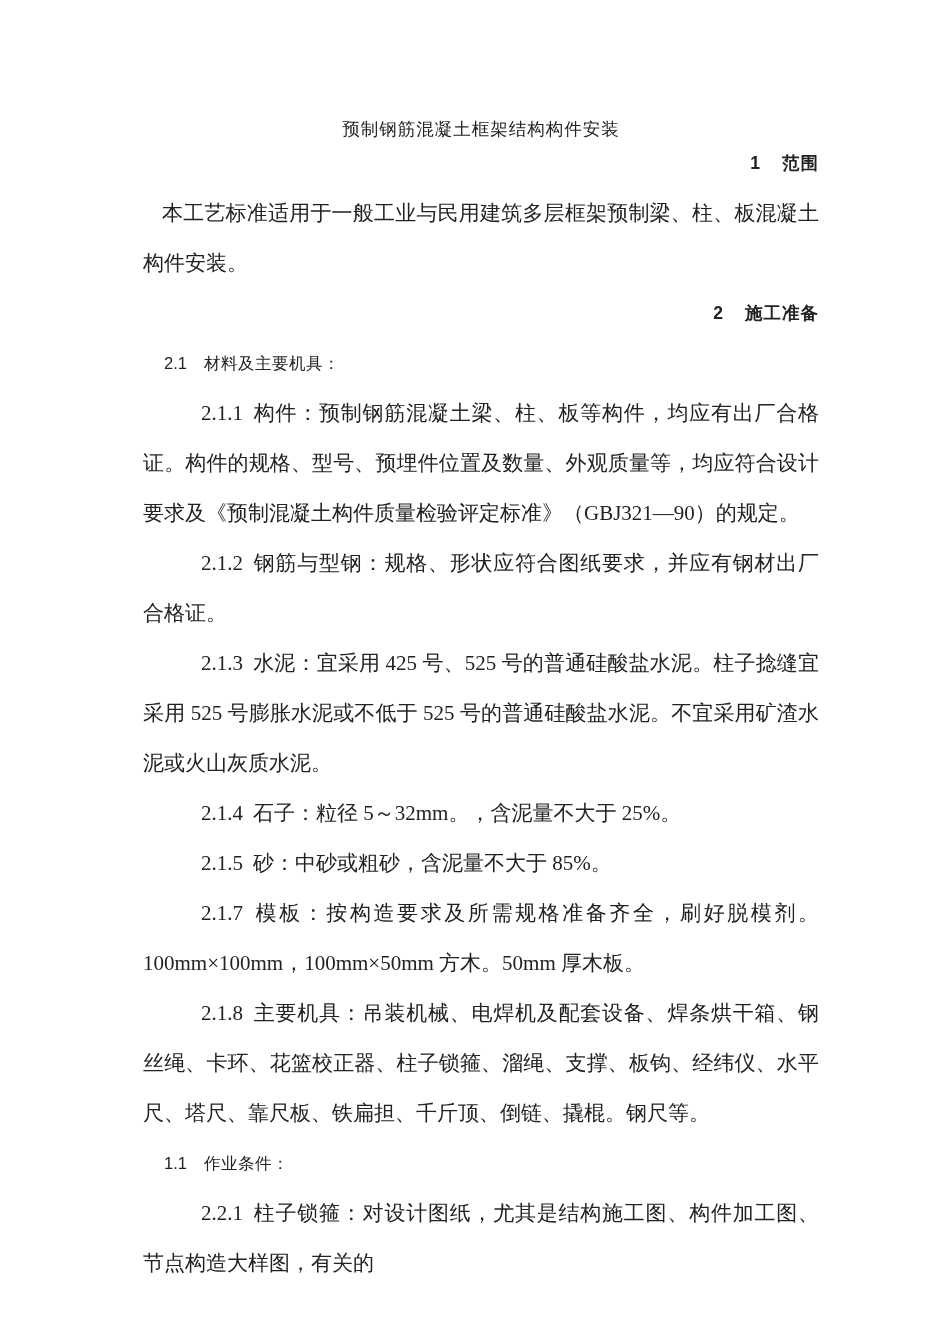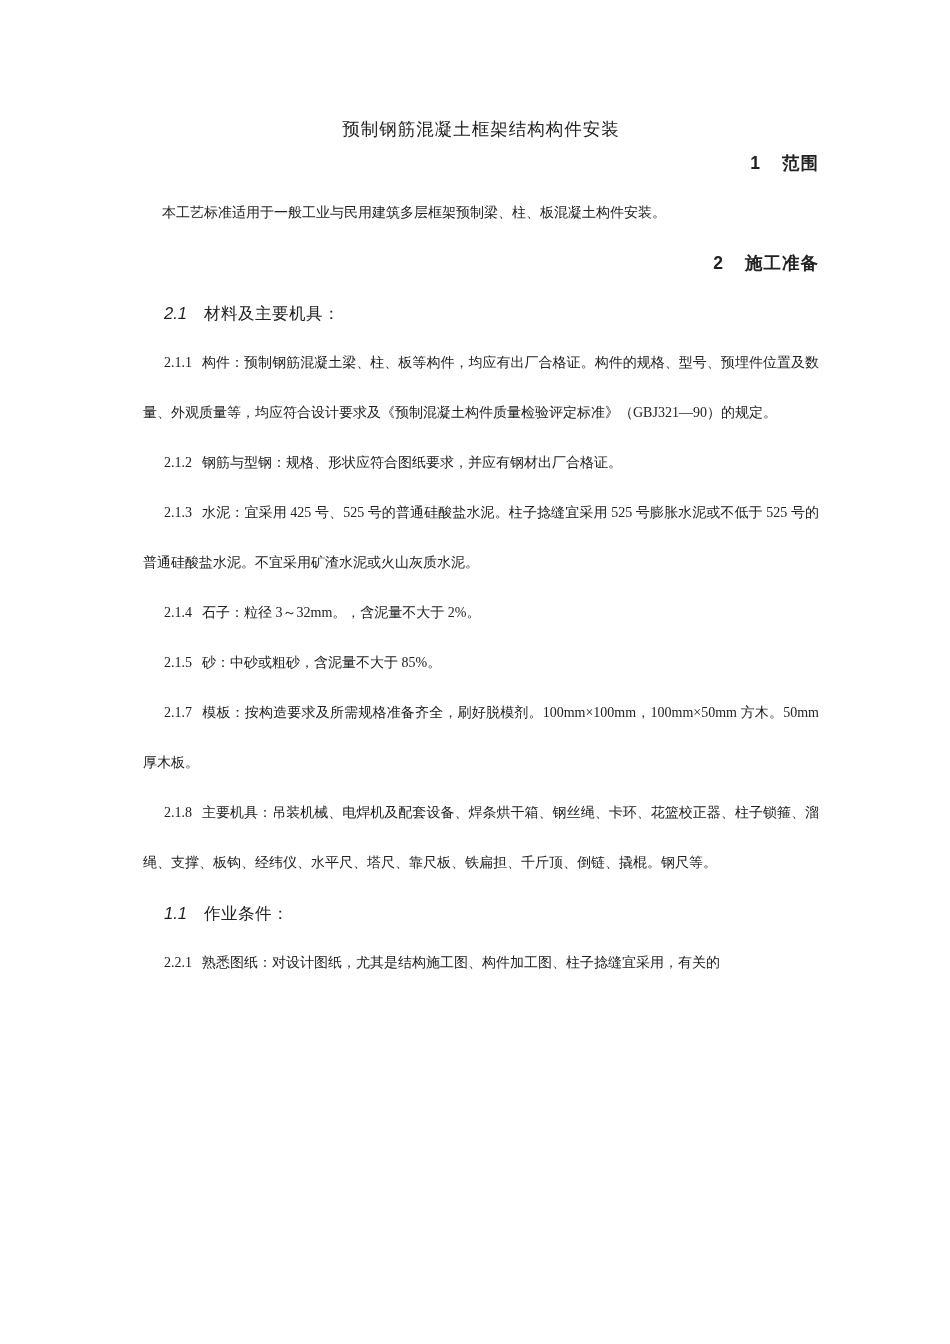--- a/index.html
+++ b/index.html
@@ -27,45 +27,45 @@
     font-size: 17.5px;
     line-height: 17px;
     padding-top: 9px;
     text-align: center;
     letter-spacing: 1px;
     white-space: nowrap;
   }
   .bodytext { margin-top: 0; }
   .bodytext p {
     margin: 0;
-    font-size: 14px;
+    font-size: 21px;
     line-height: 50px;
     text-align: justify;
   }
   
   p.heading {
     font-family: "Liberation Sans", "DejaVu Sans", sans-serif;
     font-weight: bold;
     font-size: 17.5px;
     text-align: right;
     letter-spacing: 1px;
   }
   p.heading .num { margin-right: 22px; letter-spacing: 0; }
   
   p.subhead {
     font-family: "Liberation Sans", "DejaVu Sans", sans-serif;
     font-size: 16.5px;
     text-align: left;
     text-indent: 21px;
     letter-spacing: 0.5px;
   }
-  p.subhead .num { margin-right: 17px; letter-spacing: 0; font-style: italic; }
+  p.subhead .num { margin-right: 17px; letter-spacing: 0; }
   
   p.para { text-indent: 21px; }
-  p.para .num { margin-right: 10px; }
+  p.para .num { margin-right: 10px; margin-left: 37px; }
   
   p.plain { text-indent: 19px; }
 </style>
 </head>
 <body>
 
 <div class="page">
   <div class="content">
 
     <div class="doc-title">预制钢筋混凝土框架结构构件安装</div>
@@ -79,28 +79,28 @@
       <p class="heading"><span class="num">2</span><span class="txt">施工准备</span></p>
 
       <p class="subhead"><span class="num">2.1</span><span class="txt">材料及主要机具：</span></p>
 
       <p class="para"><span class="num">2.1.1</span><span class="txt">构件：预制钢筋混凝土梁、柱、板等构件，均应有出厂合格证。构件的规格、型号、预埋件位置及数量、外观质量等，均应符合设计要求及《预制混凝土构件质量检验评定标准》（GBJ321—90）的规定。</span></p>
 
       <p class="para"><span class="num">2.1.2</span><span class="txt">钢筋与型钢：规格、形状应符合图纸要求，并应有钢材出厂合格证。</span></p>
 
       <p class="para"><span class="num">2.1.3</span><span class="txt">水泥：宜采用 425 号、525 号的普通硅酸盐水泥。柱子捻缝宜采用 525 号膨胀水泥或不低于 525 号的普通硅酸盐水泥。不宜采用矿渣水泥或火山灰质水泥。</span></p>
 
-      <p class="para"><span class="num">2.1.4</span><span class="txt">石子：粒径 3～32mm。，含泥量不大于 2%。</span></p>
+      <p class="para"><span class="num">2.1.4</span><span class="txt">石子：粒径 5～32mm。，含泥量不大于 25%。</span></p>
 
       <p class="para"><span class="num">2.1.5</span><span class="txt">砂：中砂或粗砂，含泥量不大于 85%。</span></p>
 
 
       <p class="para"><span class="num">2.1.7</span><span class="txt">模板：按构造要求及所需规格准备齐全，刷好脱模剂。100mm×100mm，100mm×50mm 方木。50mm 厚木板。</span></p>
 
       <p class="para"><span class="num">2.1.8</span><span class="txt">主要机具：吊装机械、电焊机及配套设备、焊条烘干箱、钢丝绳、卡环、花篮校正器、柱子锁箍、溜绳、支撑、板钩、经纬仪、水平尺、塔尺、靠尺板、铁扁担、千斤顶、倒链、撬棍。钢尺等。</span></p>
 
       <p class="subhead"><span class="num">1.1</span><span class="txt">作业条件：</span></p>
 
-      <p class="para"><span class="num">2.2.1</span><span class="txt">熟悉图纸：对设计图纸，尤其是结构施工图、构件加工图、柱子捻缝宜采用，有关的</span></p>
+      <p class="para"><span class="num">2.2.1</span><span class="txt">柱子锁箍：对设计图纸，尤其是结构施工图、构件加工图、节点构造大样图，有关的</span></p>
 
     </div>
   </div>
 </div>
 
 </body></html>

